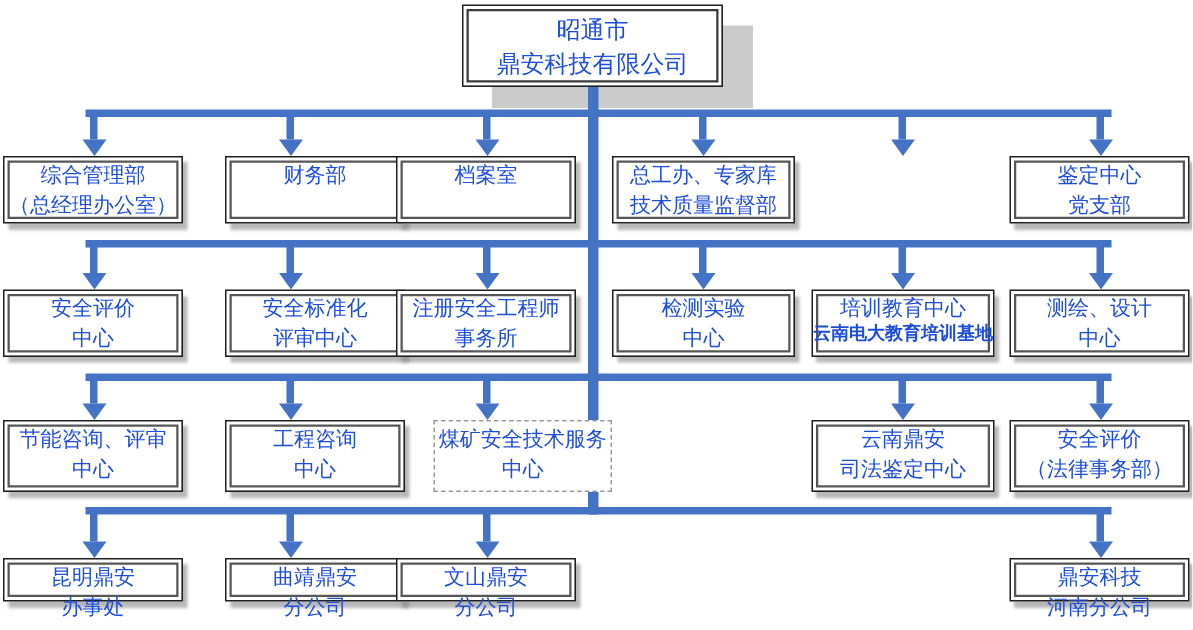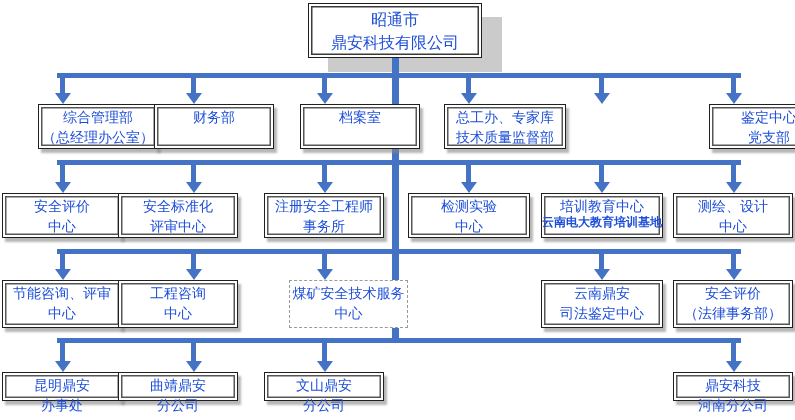--- a/index.html
+++ b/index.html
@@ -29,25 +29,25 @@
   .node {
     position:absolute; box-sizing:border-box; z-index:2;
     width:120px; background:#ffffff;
     border:1.5px solid #1f1f1f;
     box-shadow: inset 0 0 0 2px #ffffff, inset 0 0 0 3.5px #565656,
                 3px 4px 2px rgba(135,135,135,0.6);
     display:flex; flex-direction:column; align-items:center;
     padding-top:2px; text-align:center; color:#1d4ed8;
     font-size:14px; line-height:20px; white-space:nowrap;
   }
-  .r2 { top:104px; height:45px;margin-left:36px; }
+  .r2 { top:104px; height:45px; }
   .r3 { top:193px; height:45px; }
   .r4 { top:280px; height:48px; }
   .r5 { top:372px; height:29px; }
-  .c1 { left:2px; }  .c2 { left:118px; } .c3 { left:264px; }
+  .c1 { left:2px; }  .c2 { left:150px; } .c3 { left:264px; }
   .c4 { left:408px; width:122px; } .c5 { left:541px; width:122px; } .c6 { left:673px; }
 
   .node.dashed {
     left:262px; width:119px;
     border:1.6px dashed #9a9a9a;
     box-shadow:none;
     margin-left:27px;
   }
 
   .root-shadow { position:absolute; left:328px; top:17px; width:174px; height:55px; background:#cbcbcb; z-index:0; }

